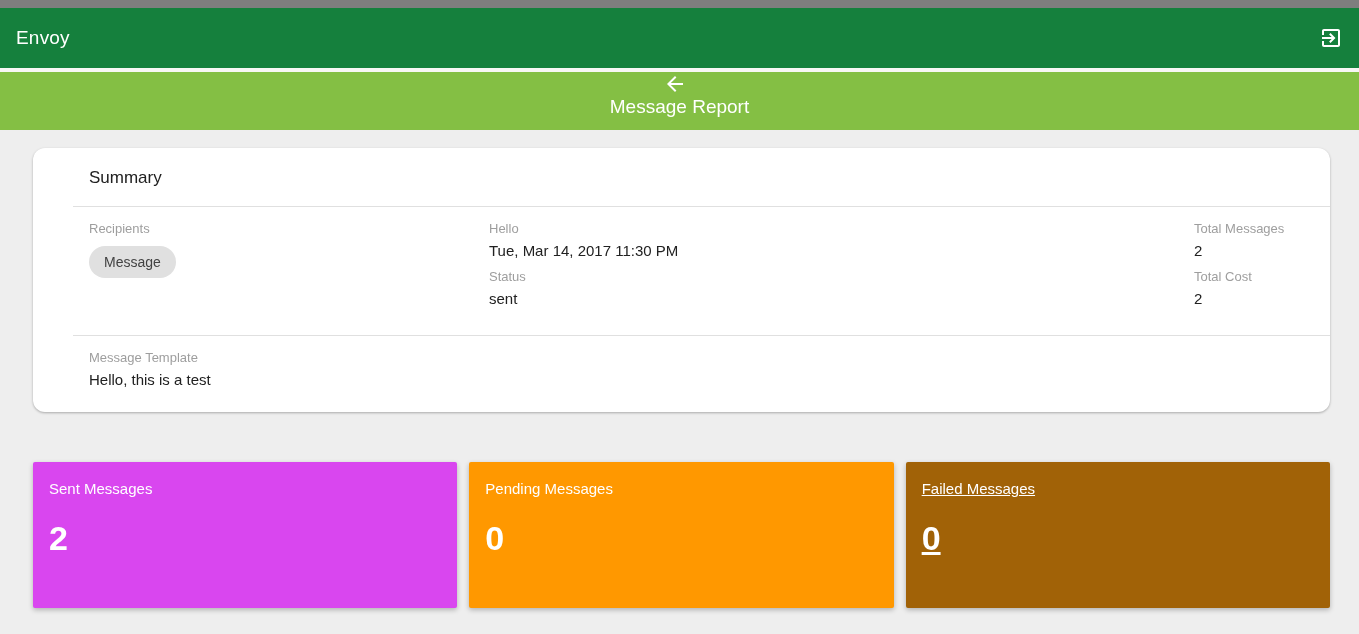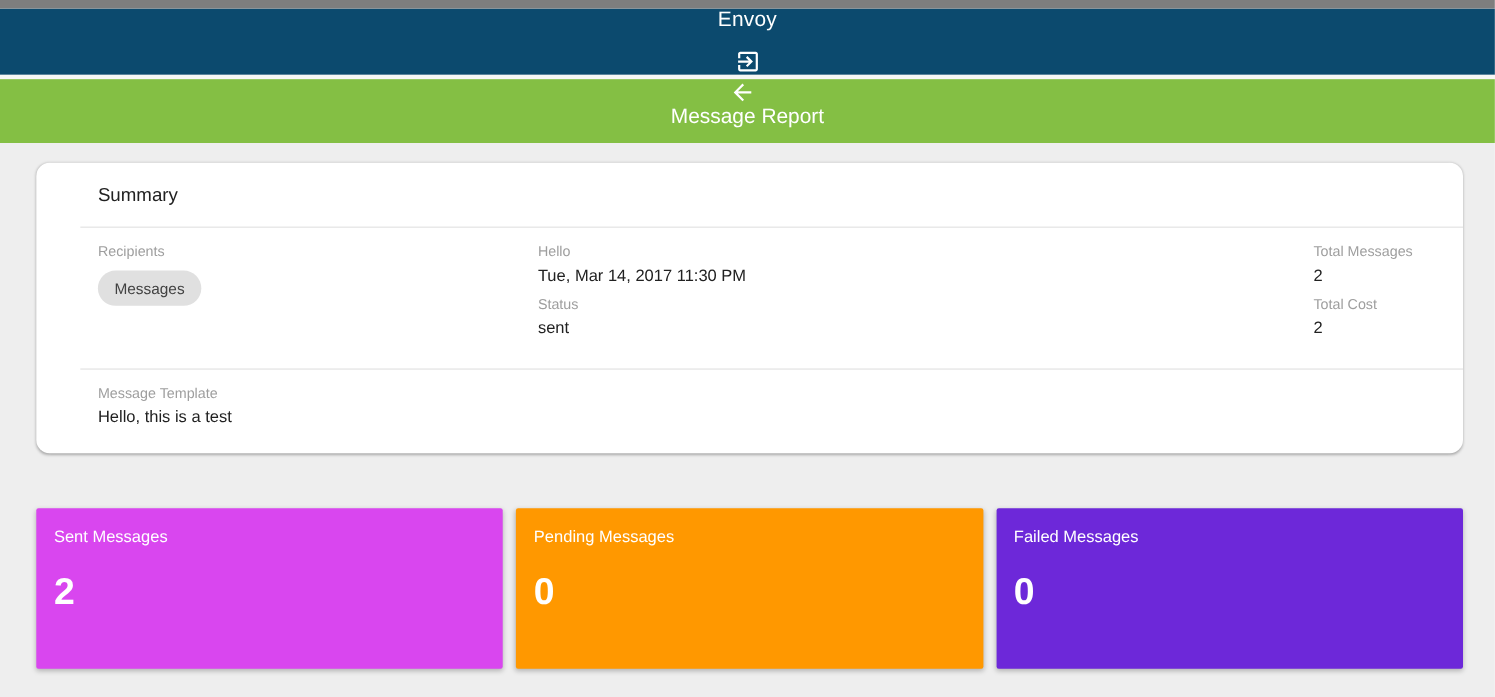--- a/index.html
+++ b/index.html
@@ -67,21 +67,21 @@
 </head>
 <body>
 
 <div class="top-strip"></div>
 
 <div class="app">
 
 
   <div class="main">
 
-    <header class="appbar" style="background: #0c4a6e; flex-direction: column;">
+    <header class="appbar" style="background: #15803d;">
       <span class="appbar-title">Envoy</span>
       <span class="appbar-spacer"></span>
       <span class="icon-btn">
         <svg viewBox="0 0 24 24" fill="currentColor">
             <path d="M10.09 15.59L11.5 17l5-5-5-5-1.41 1.41L12.67 11H3v2h9.67l-2.58 2.59zM19 3H5c-1.11 0-2 .9-2 2v4h2V5h14v14H5v-4H3v4c0 1.1.89 2 2 2h14c1.1 0 2-.9 2-2V5c0-1.11-.9-2-2-2z"></path>
           </svg>
       </span>
     </header>
 
     <div class="bar-gap"></div>
@@ -97,21 +97,21 @@
 
     <div class="content">
 
       <section class="card">
         <div class="card-header">Summary</div>
         <div class="divider"></div>
         <div class="card-body">
           <div class="col-recipients">
             <div class="field">
               <div class="field-label">Recipients</div>
-              <span class="chip">Messages</span>
+              <span class="chip">Message</span>
             </div>
           </div>
           <div class="col-mid">
             <div class="field">
               <div class="field-label">Hello</div>
               <div class="field-value">Tue, Mar 14, 2017 11:30 PM</div>
             </div>
             <div class="field">
               <div class="field-label">Status</div>
               <div class="field-value">sent</div>
@@ -137,21 +137,21 @@
 
       <div class="stats-row">
         <div class="stat-card" style="background: #d946ef;">
           <div class="stat-label">Sent Messages</div>
           <div class="stat-value">2</div>
         </div>
         <div class="stat-card" style="background: rgb(255, 152, 0);">
           <div class="stat-label">Pending Messages</div>
           <div class="stat-value">0</div>
         </div>
-        <div class="stat-card" style="background: #6d28d9;">
+        <div class="stat-card" style="background: #a16207; text-decoration: underline;">
           <div class="stat-label">Failed Messages</div>
           <div class="stat-value">0</div>
         </div>
       </div>
 
     </div>
   </div>
 </div>
 
 </body></html>

